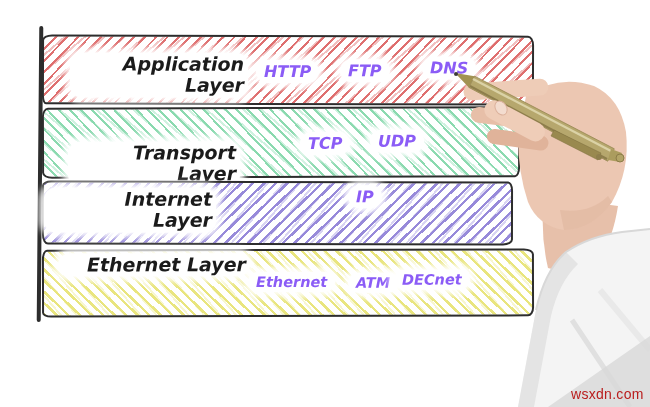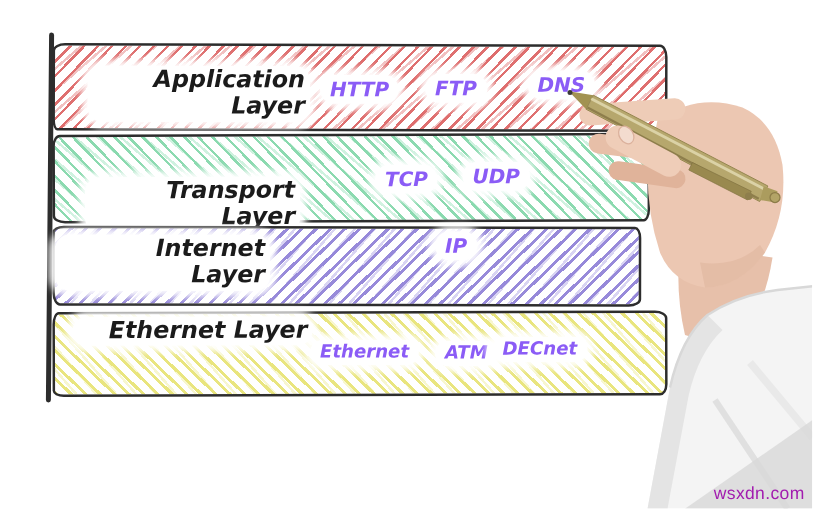--- a/index.html
+++ b/index.html
@@ -64,21 +64,21 @@
   .p-udp{left:326px;top:21px;}
   .band-2 .layer-name{left:0px;top:5px;width:164px;}
   .p-ip{left:304px;top:2px;}
   .band-3 .layer-name{left:14px;top:2px;width:184px;}
   .p-ethernet{left:204px;top:21px;}
   .p-atm{left:292px;top:22px;margin-left:12px;}
   .p-decnet{left:350px;top:19px;}
   .hand-svg{position:absolute;left:0;top:0;}
   .watermark{
     position:absolute;left:571px;top:386px;
-    font-family:"Liberation Sans",sans-serif;font-size:14px;color:#a21caf;
+    font-family:"Liberation Sans",sans-serif;font-size:14px;color:#b91c1c;
     letter-spacing:.3px;
   }
 </style>
 </head>
 <body>
 
 <div class="stage">
 
   <div class="spine"></div>
 

